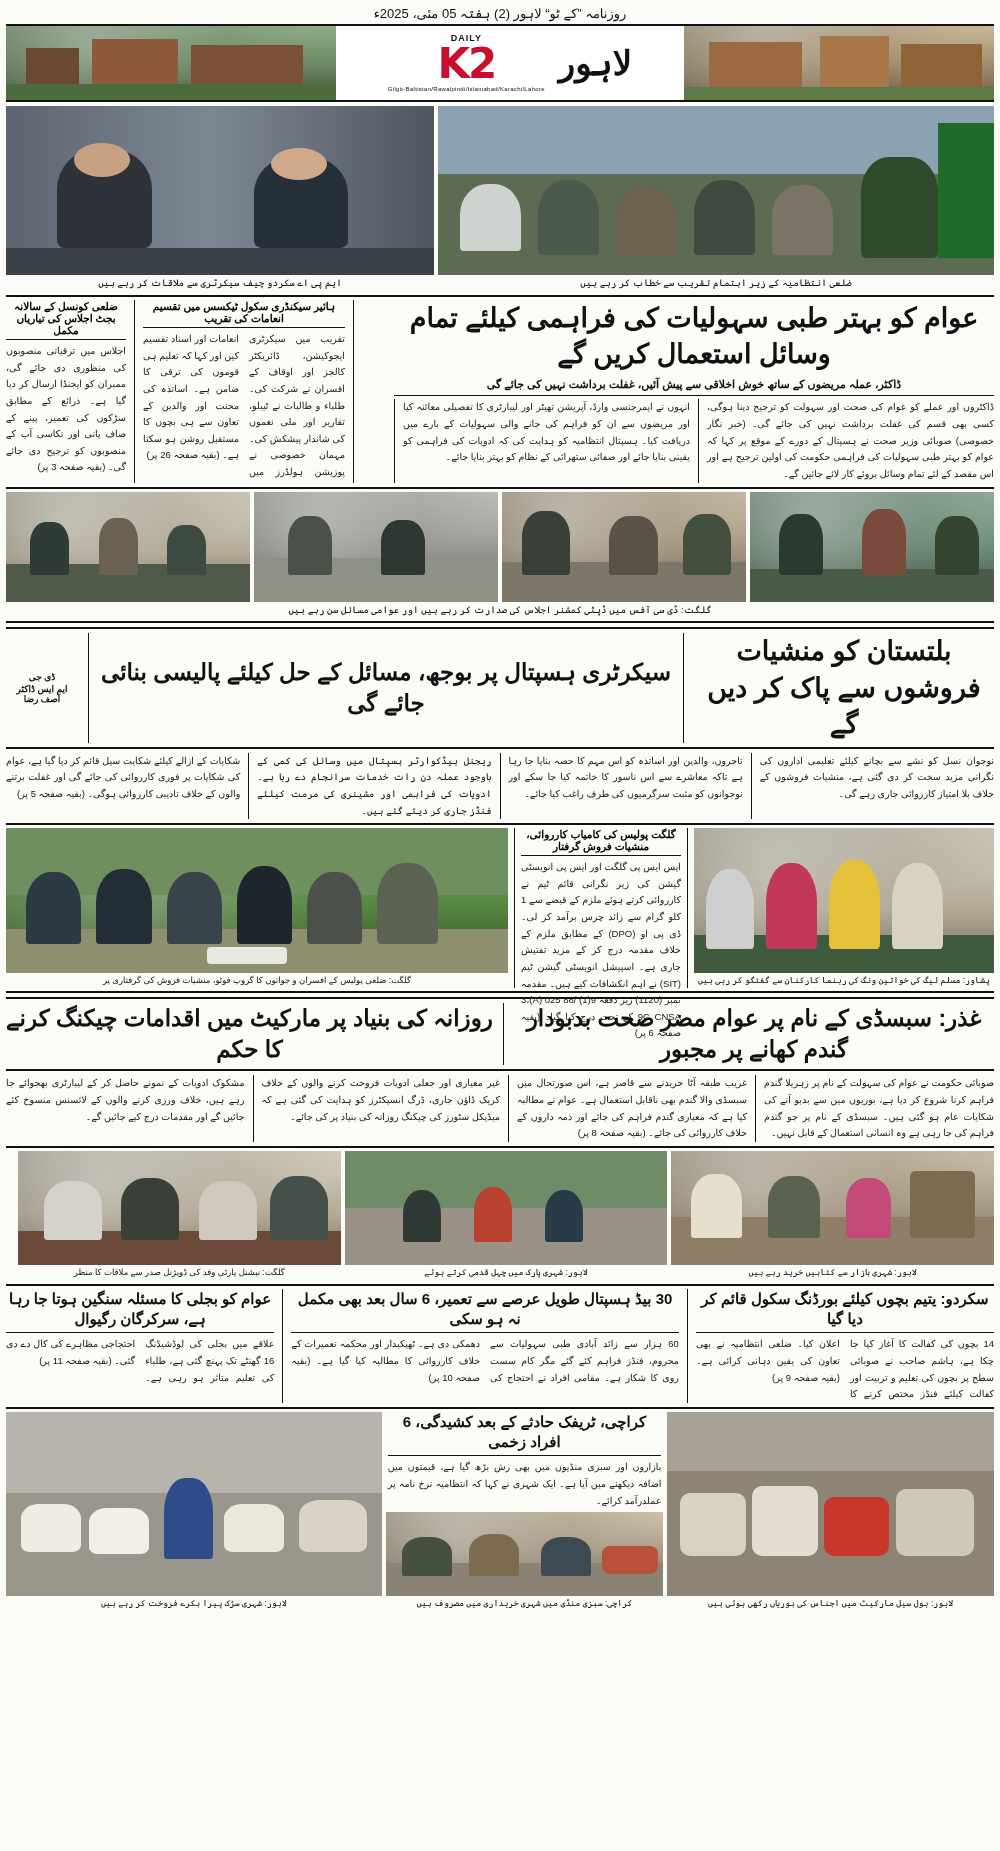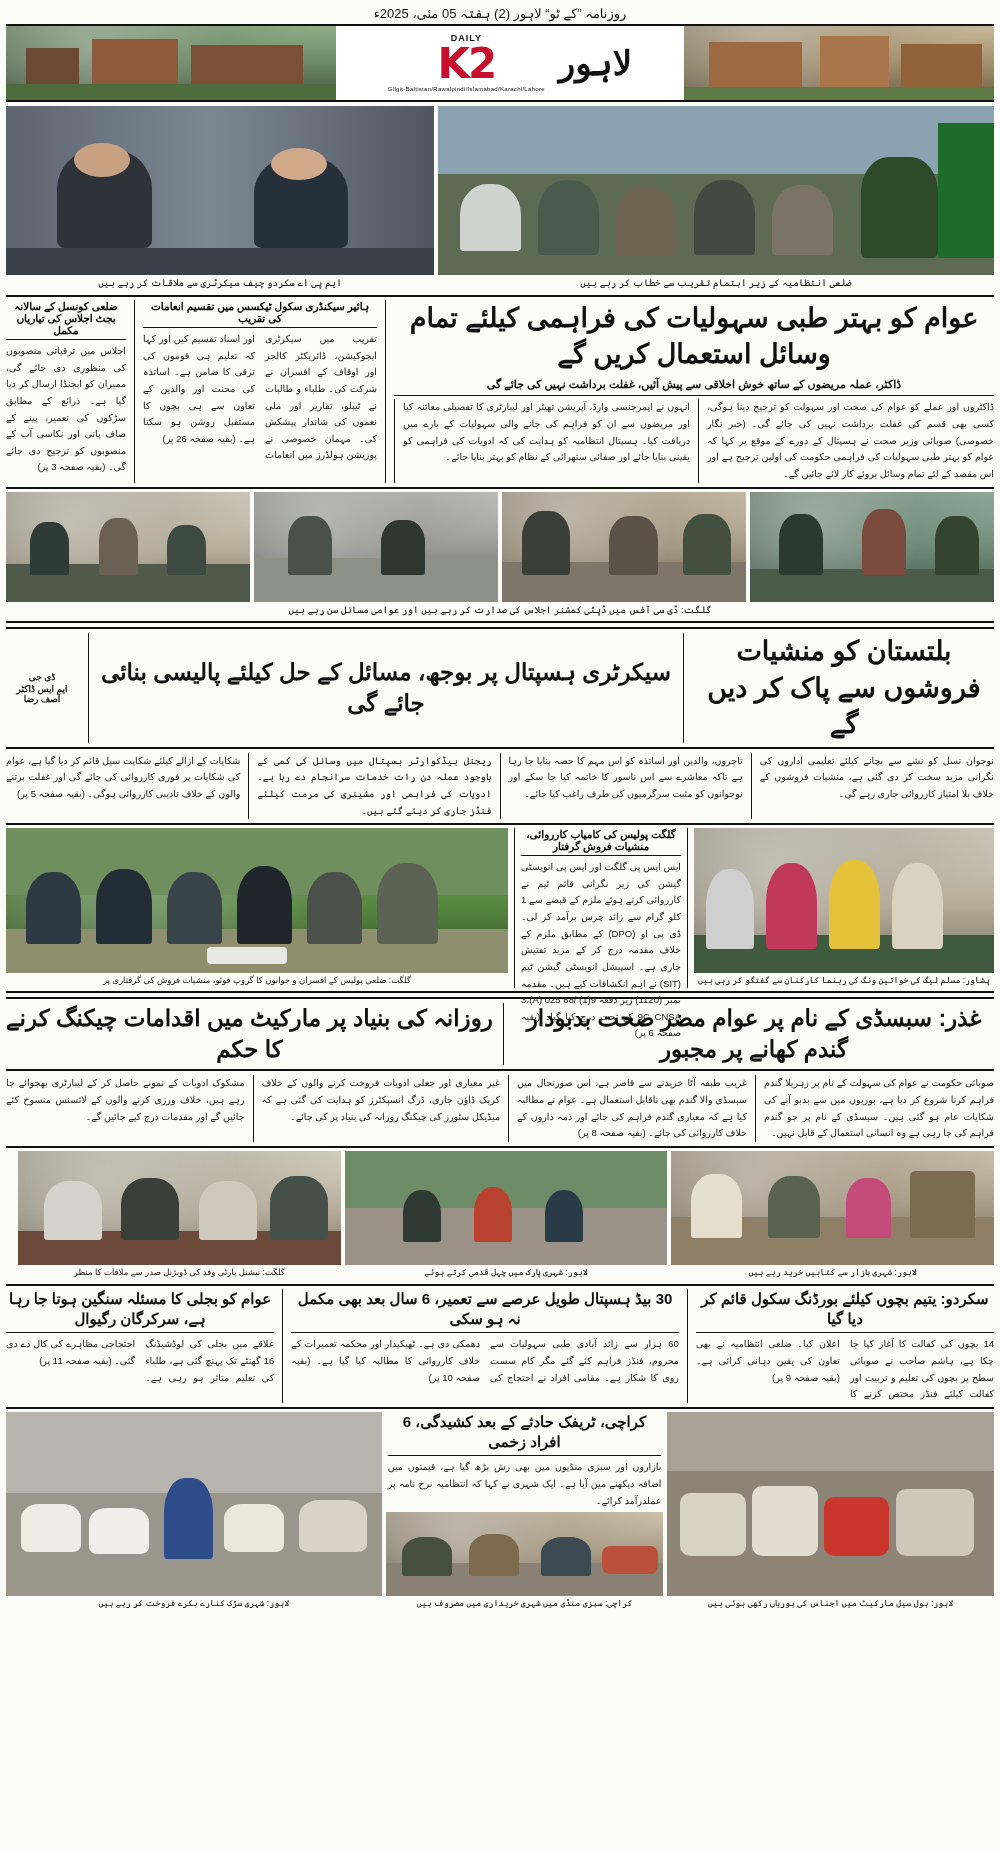--- a/index.html
+++ b/index.html
@@ -134,21 +134,21 @@
         <div style="position:absolute;left:76%;top:30%;width:14%;height:60%;background:#2f4a2a;border-radius:35% 35% 6% 6%;"></div>
         <div style="position:absolute;left:90%;top:10%;width:10%;height:80%;background:#1f6b2a;"></div>
       </div>
       <div class="cap">ضلعی انتظامیہ کے زیر اہتمام تقریب سے خطاب کر رہے ہیں</div>
     </div>
   </div>
 
   <div class="rule thick"></div>
 
   <div class="cols" style="margin-top:3px;">
-    <div style="flex:0 0 600px;">
+    <div style="flex:0 0 600px;margin-left:32px;">
       <div class="headline h-xl">عوام کو بہتر طبی سہولیات کی فراہمی کیلئے تمام وسائل استعمال کریں گے</div>
       <div class="deck" style="margin-top:3px;">ڈاکٹر، عملہ مریضوں کے ساتھ خوش اخلاقی سے پیش آئیں، غفلت برداشت نہیں کی جائے گی</div>
       <div class="rule"></div>
       <div class="cols" style="gap:8px;margin-top:2px;">
         <div class="col body-txt">ڈاکٹروں اور عملے کو عوام کی صحت اور سہولت کو ترجیح دینا ہوگی، کسی بھی قسم کی غفلت برداشت نہیں کی جائے گی۔ (خبر نگار خصوصی) صوبائی وزیر صحت نے ہسپتال کے دورے کے موقع پر کہا کہ عوام کو بہتر طبی سہولیات کی فراہمی حکومت کی اولین ترجیح ہے اور اس مقصد کے لئے تمام وسائل بروئے کار لائے جائیں گے۔</div>
         <div class="hr-v"></div>
         <div class="col body-txt">انہوں نے ایمرجنسی وارڈ، آپریشن تھیٹر اور لیبارٹری کا تفصیلی معائنہ کیا اور مریضوں سے ان کو فراہم کی جانے والی سہولیات کے بارے میں دریافت کیا۔ ہسپتال انتظامیہ کو ہدایت کی کہ ادویات کی فراہمی کو یقینی بنایا جائے اور صفائی ستھرائی کے نظام کو بہتر بنایا جائے۔</div>
         <div class="hr-v"></div>
       </div>
     </div>
@@ -339,21 +339,21 @@
     <div style="flex:1.15;display:flex;flex-direction:column;">
       <div class="ph p8" style="flex:1;">
         <div style="position:absolute;left:0;top:0;width:100%;height:46%;background:#b6b4ad;"></div>
         <div style="position:absolute;left:0;bottom:0;width:100%;height:56%;background:#9a968c;"></div>
         <div style="position:absolute;left:4%;top:50%;width:16%;height:26%;background:#efece4;border-radius:30% 30% 14% 14%;"></div>
         <div style="position:absolute;left:22%;top:52%;width:16%;height:25%;background:#f2efe8;border-radius:30% 30% 14% 14%;"></div>
         <div style="position:absolute;left:42%;top:36%;width:13%;height:44%;background:#2f4c8a;border-radius:42% 42% 6% 6%;"></div>
         <div style="position:absolute;left:58%;top:50%;width:16%;height:26%;background:#ece7dc;border-radius:30% 30% 14% 14%;"></div>
         <div style="position:absolute;left:78%;top:48%;width:18%;height:28%;background:#d9d3c6;border-radius:30% 30% 14% 14%;"></div>
       </div>
-      <div class="cap smallcap">لاہور: شہری سڑک کنارے بکرے فروخت کر رہے ہیں</div>
+      <div class="cap smallcap">لاہور: شہری سڑک پیرا بکرے فروخت کر رہے ہیں</div>
     </div>
     <div style="flex:0.85;display:flex;flex-direction:column;">
       <div style="padding:0 2px;">
         <div class="headline h-sm">کراچی، ٹریفک حادثے کے بعد کشیدگی، 6 افراد زخمی</div>
         <div class="rule"></div>
         <div class="body-txt">بازاروں اور سبزی منڈیوں میں بھی رش بڑھ گیا ہے، قیمتوں میں اضافہ دیکھنے میں آیا ہے۔ ایک شہری نے کہا کہ انتظامیہ نرخ نامہ پر عملدرآمد کرائے۔</div>
       </div>
       <div class="ph p6" style="flex:1;margin-top:3px;">
         <div style="position:absolute;left:0;bottom:0;width:100%;height:40%;background:#8a8275;"></div>
         <div style="position:absolute;left:6%;top:30%;width:18%;height:46%;background:#45503f;border-radius:42% 42% 6% 6%;"></div>

